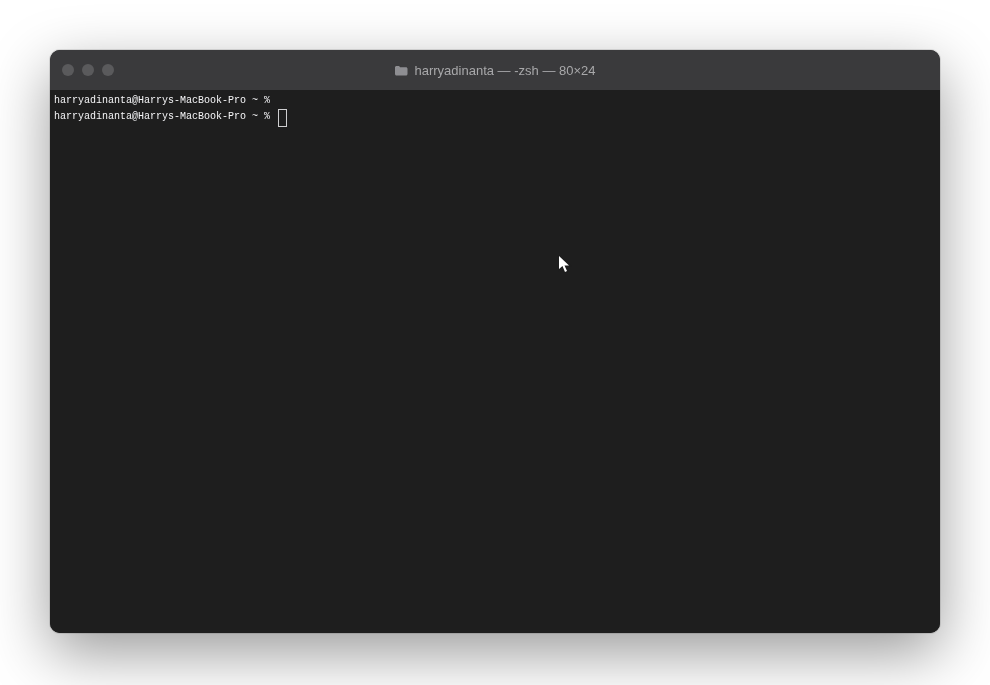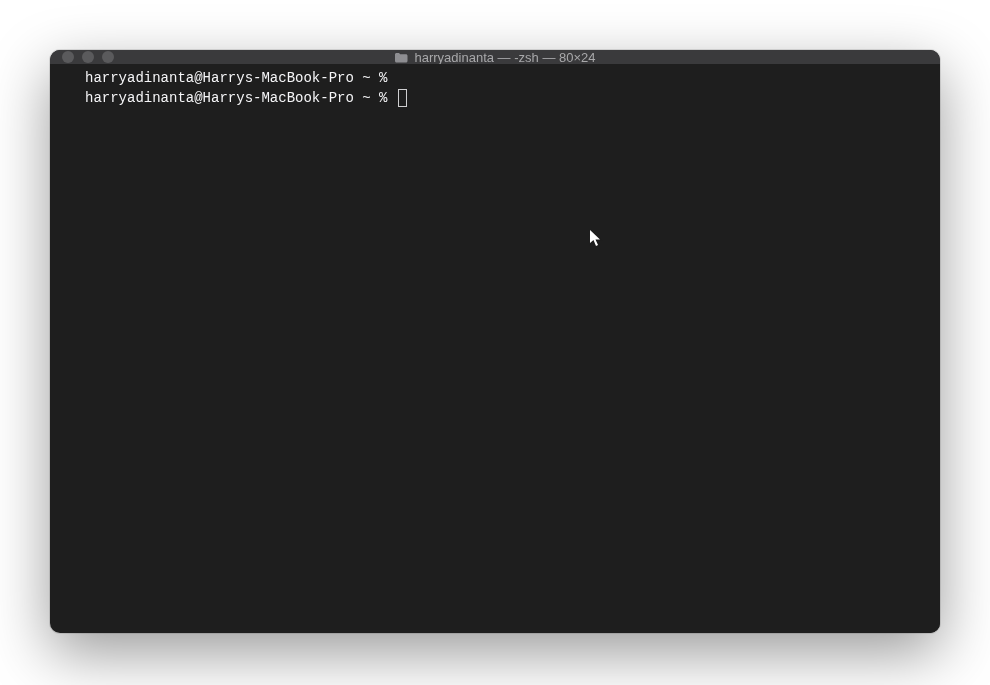--- a/index.html
+++ b/index.html
@@ -21,21 +21,21 @@
       width: 890px;
       height: 583px;
       background: #1e1e1e;
       border-radius: 10px;
       box-shadow: 0 20px 60px rgba(0,0,0,0.4), 0 0 0 1px rgba(0,0,0,0.1);
       overflow: hidden;
       display: flex;
       flex-direction: column;
     }
     .titlebar {
-      height: 14px;
+      height: 40px;
       background: #3a3a3c;
       display: flex;
       align-items: center;
       position: relative;
       flex-shrink: 0;
     }
     .traffic-lights {
       display: flex;
       gap: 8px;
       margin-left: 12px;
@@ -69,26 +69,25 @@
     .window-title {
       color: #a8a8aa;
       font-size: 13px;
       font-weight: 500;
     }
     .terminal-body {
       flex: 1;
       background: #1e1e1e;
       padding: 4px 4px;
       font-family: "SF Mono", Menlo, Monaco, "Courier New", monospace;
-      font-size: 14px;
+      font-size: 10px;
       line-height: 1.45;
       color: #f5f5f7;
       overflow: hidden;
       position: relative;
-      margin-left: 31px;
     }
     .terminal-line {
       white-space: pre;
       display: flex;
       align-items: center;
     }
     .prompt-text {
       white-space: pre;
     }
     .cursor-block {

